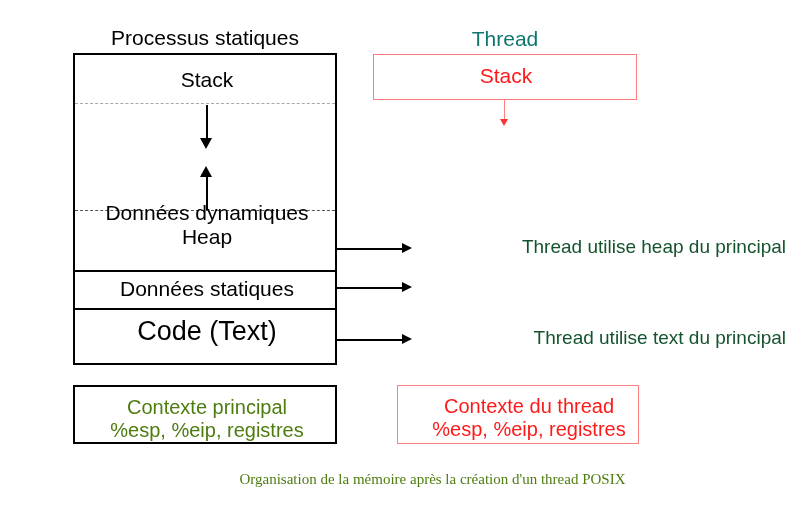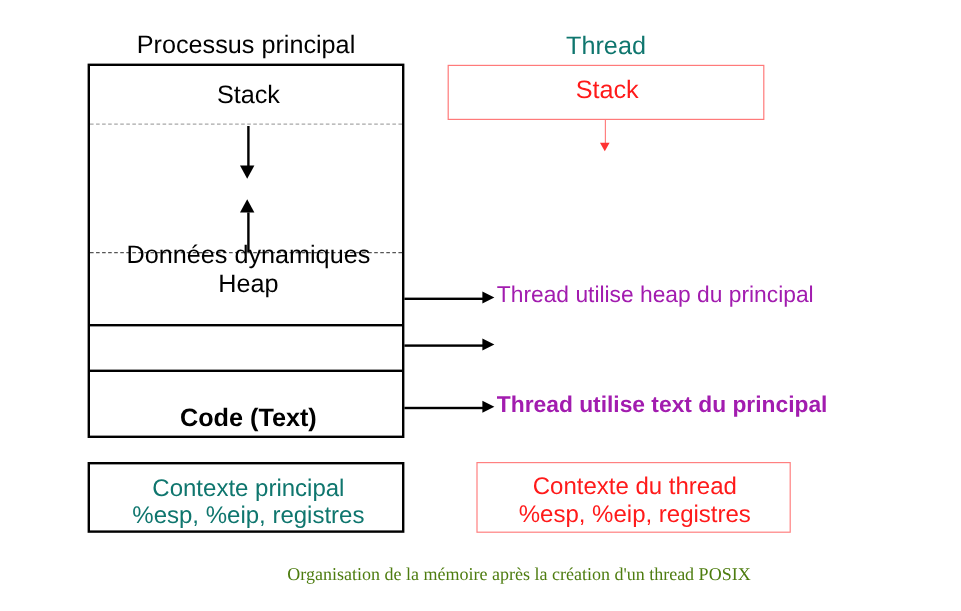--- a/index.html
+++ b/index.html
@@ -71,21 +71,21 @@
   #label-stack {
     left: 0; top: 13px; width: 264px; font-size: 21px;
   }
   #label-heap {
     left: 0; top: 146px; width: 264px; font-size: 21px;
   }
   #label-static {
     left: 0; top: 222px; width: 264px; font-size: 21px;
   }
   #label-code {
-    left: 0; top: 282px; width: 264px; font-size: 21px; font-weight: bold;
+    left: 0; top: 261px; width: 264px; font-size: 27px;
   }
 
   
   .vline { position: absolute; width: 0; border-left: 2.5px solid #000; }
   .vhead-down, .vhead-up {
     position: absolute; width: 0; height: 0;
     border-left: 6px solid transparent;
     border-right: 6px solid transparent;
   }
   .vhead-down { border-top: 11px solid #000; }
@@ -101,21 +101,21 @@
     position: absolute;
     left: 73px;
     top: 385px;
     width: 264px;
     height: 59px;
     border: 2.5px solid #000000;
     box-sizing: border-box;
     background: #ffffff;
   }
   #context-process-text {
-    left: 0; top: 9px; width: 264px; font-size: 20px; color: #0f766e;
+    left: 0; top: 9px; width: 264px; font-size: 20px; color: #4d7c0f;
   }
 
   
   #thread-title {
     left: 373px;
     top: 27px;
     width: 264px;
     font-size: 21px;
     color: #0f766e;
   }
@@ -145,21 +145,21 @@
     width: 0; height: 0;
     border-left: 4.5px solid transparent;
     border-right: 4.5px solid transparent;
     border-top: 7px solid #ff3333;
   }
 
   #context-thread-box {
     position: absolute;
     left: 397px;
     top: 385px;
-    width: 262px;
+    width: 242px;
     height: 59px;
     border: 1.5px solid #ff8080;
     box-sizing: border-box;
     background: #ffffff;
     text-decoration: underline;
   }
   #context-thread-text {
     left: 0; top: 9px; width: 262px; font-size: 20px; color: #ff1a1a;
   }
 
@@ -175,69 +175,70 @@
   #conn-heap        { left: 337px; top: 248px; width: 66px; }
   #conn-heap-head   { left: 402px; top: 243px; }
   #conn-static      { left: 337px; top: 287px; width: 66px; }
   #conn-static-head { left: 402px; top: 282px; }
   #conn-text        { left: 337px; top: 339px; width: 66px; }
   #conn-text-head   { left: 402px; top: 334px; }
 
   
   .note {
     position: absolute;
-    text-align: left;
+    text-align: right;
     font-size: 19px;
     line-height: 1.2;
-    color: #a21caf;
+    color: #14532d;
     white-space: pre-line;
   }
   #note-heap   { left: 414px; top: 236px; width: 372px; }
   #note-static { left: 414px; top: 274px; width: 372px; }
-  #note-text   { left: 414px; top: 327px; width: 372px; font-weight: bold; }
+  #note-text   { left: 414px; top: 327px; width: 372px; }
 
   
   #caption {
     position: absolute;
     left: 0;
     top: 471px;
     width: 801px;
     text-align: center;
     font-family: "Liberation Serif", serif;
     font-size: 15px;
     color: #4d7c0f;
     padding-left: 32px;
   }
 </style>
 </head>
 <body>
 
 <div id="canvas">
 
-  <div class="lbl" id="process-title">Processus principal</div>
+  <div class="lbl" id="process-title">Processus statiques</div>
 
   <div id="process-box">
 
     <div class="lbl" id="label-stack">Stack</div>
 
     <div class="divider-dashdot" id="divider-stack-bot"></div>
 
     <div class="vline" id="stack-grow-arrow-line"></div>
     <div class="vhead-down" id="stack-grow-arrow-head"></div>
 
     <div class="vhead-up" id="heap-grow-arrow-head"></div>
     <div class="vline" id="heap-grow-arrow-line"></div>
 
     <div class="divider-dashdot" id="divider-heap-top"></div>
 
     <div class="lbl" id="label-heap">Données dynamiques
 Heap</div>
 
     <div class="divider-solid" id="divider-static-top"></div>
 
+    <div class="lbl" id="label-static">Données statiques</div>
 
     <div class="divider-solid" id="divider-static-bot"></div>
 
     <div class="lbl" id="label-code">Code (Text)</div>
   </div>
 
   <div id="context-process-box">
     <div class="lbl" id="context-process-text">Contexte principal
 %esp, %eip, registres</div>
   </div>

